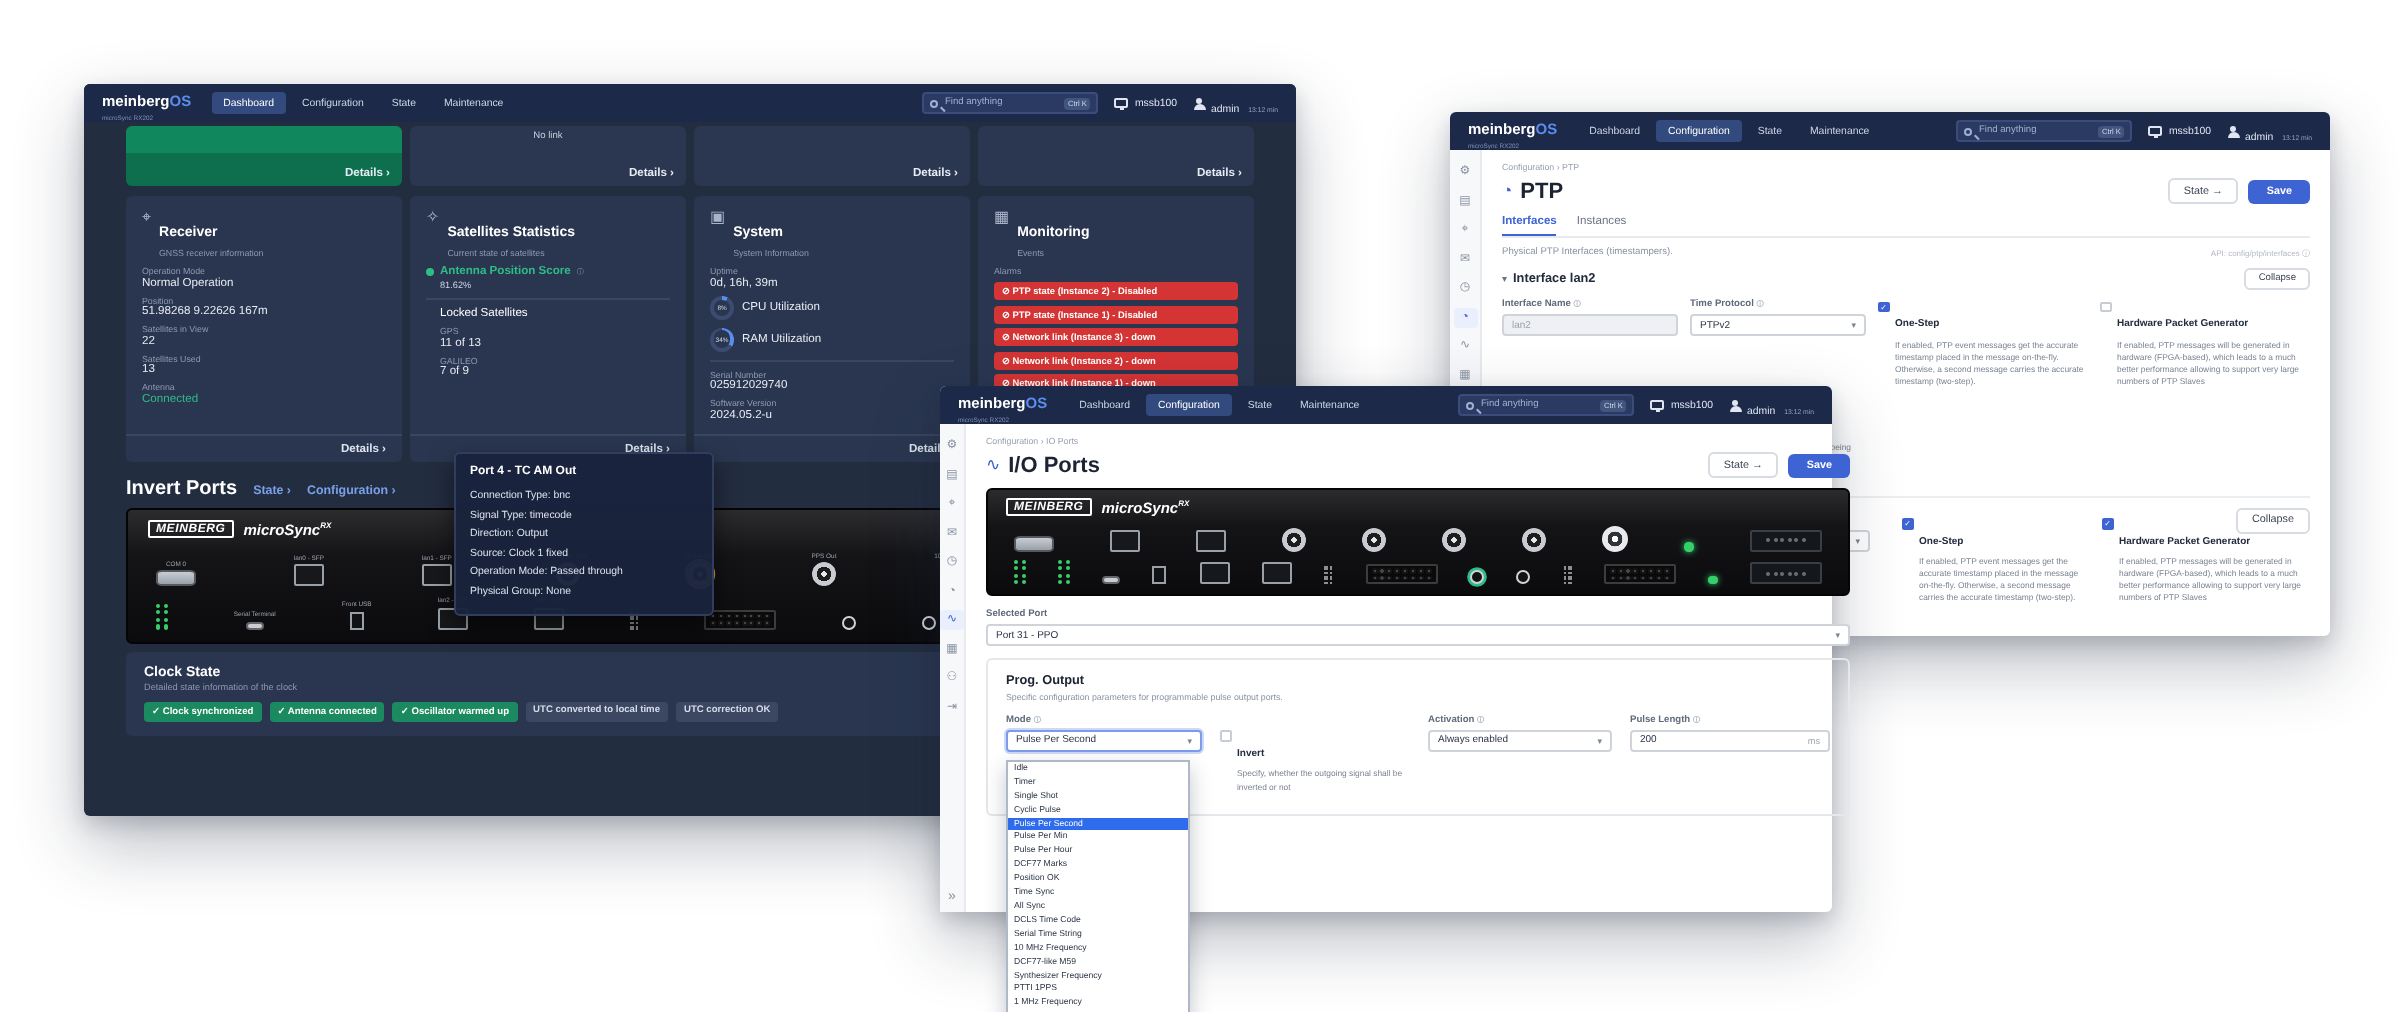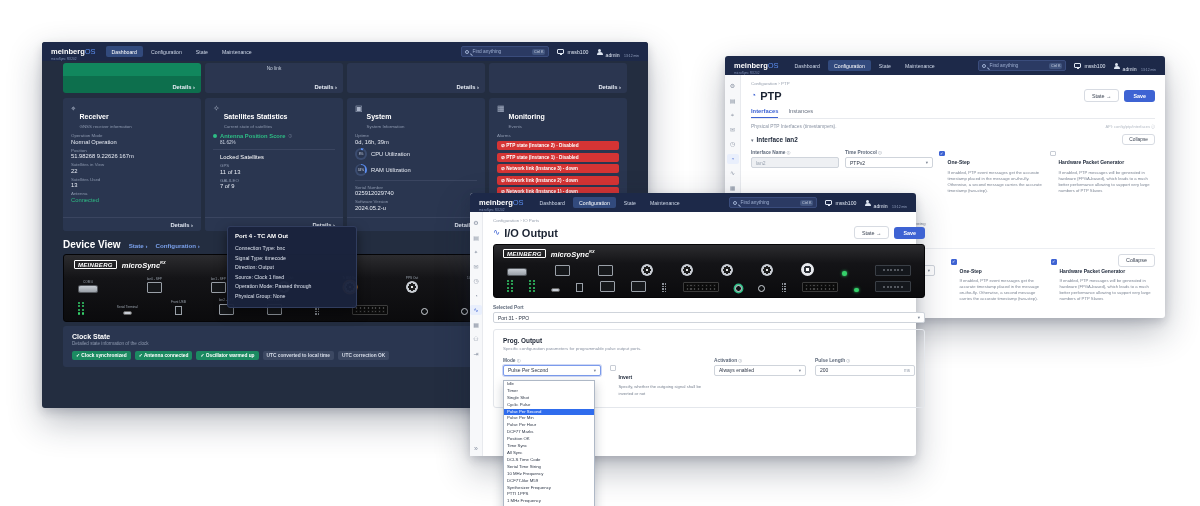--- a/index.html
+++ b/index.html
@@ -4,21 +4,21 @@
 <style>
   *{margin:0;padding:0;box-sizing:border-box;}
   html,body{width:1200px;height:506px;background:#fff;font-family:"Liberation Sans",sans-serif;}
   .stage{position:relative;width:1200px;height:506px;overflow:hidden;background:#fff;}
   .win{position:absolute;border-radius:3px;box-shadow:0 14px 34px rgba(25,35,55,.30),0 4px 10px rgba(25,35,55,.18);}
 
   
   .nav{height:19px;background:#1d2949;display:flex;align-items:center;padding:0 9px;gap:10px;border-radius:3px 3px 0 0;}
   .logo{line-height:1;}
   .lg-w{color:#fff;font-weight:bold;font-size:7.5px;}
-  .lg-b{color:#5b8df0;font-weight:normal;font-size:7.5px;text-align:right;}
+  .lg-b{color:#5b8df0;font-weight:bold;font-size:7.5px;text-align:right;}
   .lg-sub{font-size:3.2px;color:#7f90b5;margin-top:1px;}
   .nav nav{display:flex;gap:2px;align-items:center;}
   .nav-item{font-size:5.2px;color:#cdd6e6;padding:2.5px 6px;border-radius:2px;cursor:default;}
   .nav-item.active{background:#324a7d;color:#fff;}
   .nav-right{margin-left:auto;display:flex;align-items:center;gap:8px;}
   .search{width:88px;height:11px;background:#2b3a63;border:1px solid #3a4c7c;border-radius:2px;display:flex;align-items:center;gap:3px;padding:0 3px;}
   .mag{width:4px;height:4px;border:1px solid #9fb0d2;border-radius:50%;position:relative;flex:0 0 auto;}
   .mag::after{content:"";position:absolute;width:2.5px;height:1px;background:#9fb0d2;transform:rotate(45deg);left:3.2px;top:3.8px;}
   .search span.ph{font-size:4.8px;color:#9fb0d2;}
   .kbd{margin-left:auto;background:#42557f;border-radius:2px;font-size:3.8px;color:#cdd6e6;padding:1px 2px;}
@@ -317,21 +317,21 @@
               <div class="alarm">PTP state (Instance 1) - Disabled</div>
               <div class="alarm">Network link (Instance 3) - down</div>
               <div class="alarm">Network link (Instance 2) - down</div>
               <div class="alarm">Network link (Instance 1) - down</div>
             </div>
           <div class="dcard-foot">Details ›</div>
         </div>
       </div>
 
       <div class="section-head">
-        <span class="section-title">Device View</span>
+        <span class="section-title">Invert Ports</span>
         <span class="blue-link">State ›</span>
         <span class="blue-link">Configuration ›</span>
       </div>
 
       <div class="device">
         <div class="dev-head">
           <span class="brand">MEINBERG</span>
           <span class="model"><span>microSync</span><sup>RX</sup></span>
         </div>
         <div>
@@ -650,21 +650,21 @@
     </header>
     <div class="lbody">
       <div class="sidebar">
         <span style="display:contents"><div class="item">⚙</div><div class="item">▤</div><div class="item">⌖</div><div class="item">✉</div><div class="item">◷</div><div class="item">◔</div><div class="item active">∿</div><div class="item">▦</div><div class="item">⚇</div><div class="item">⇥</div></span>
         <span class="expand">»</span>
       </div>
       <div class="lmain">
         <div class="crumb">Configuration › IO Ports</div>
         <div class="title-row">
           <span class="title-icon">∿</span>
-          <span class="ltitle">I/O Output</span>
+          <span class="ltitle">I/O Ports</span>
           <span class="tr-actions">
             <button class="btn-ghost">State →</button>
             <button class="btn-primary">Save</button>
           </span>
         </div>
 
         <div class="device iop-device" style="margin-top:5px;padding:4px 9px 5px;">
           <div class="dev-head">
             <span class="brand">MEINBERG</span>
             <span class="model"><span>microSync</span><sup>RX</sup></span>

